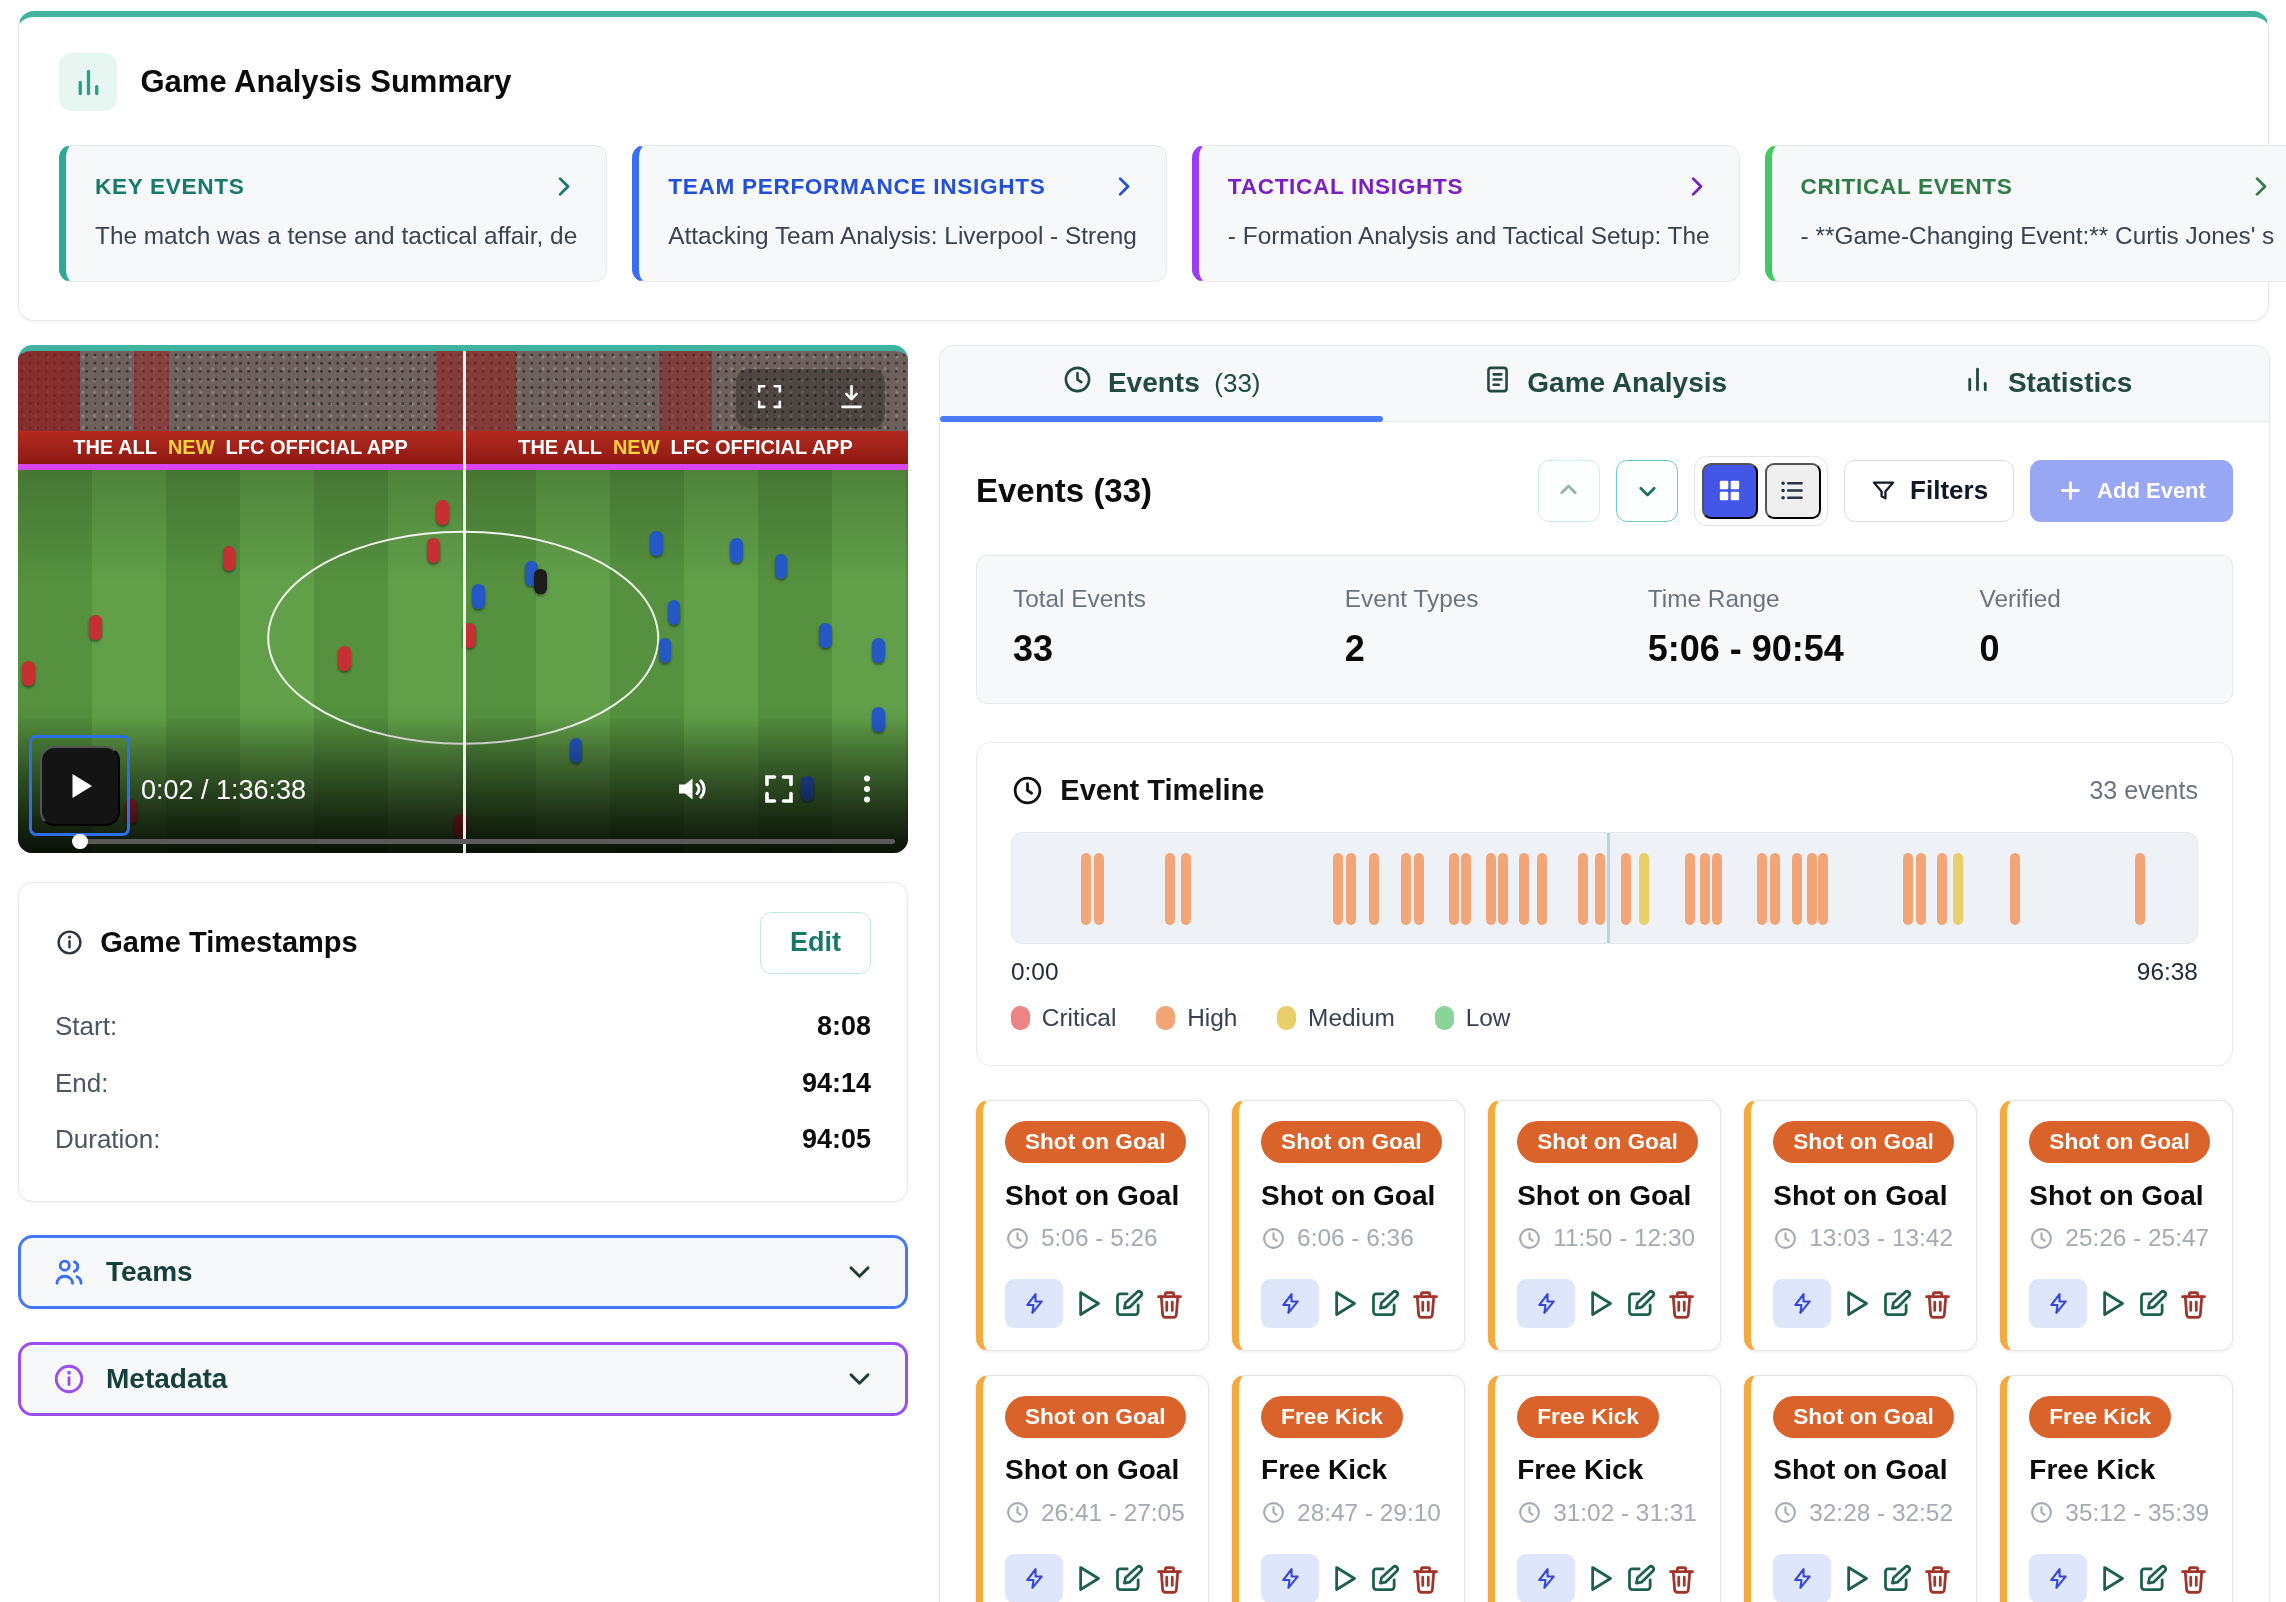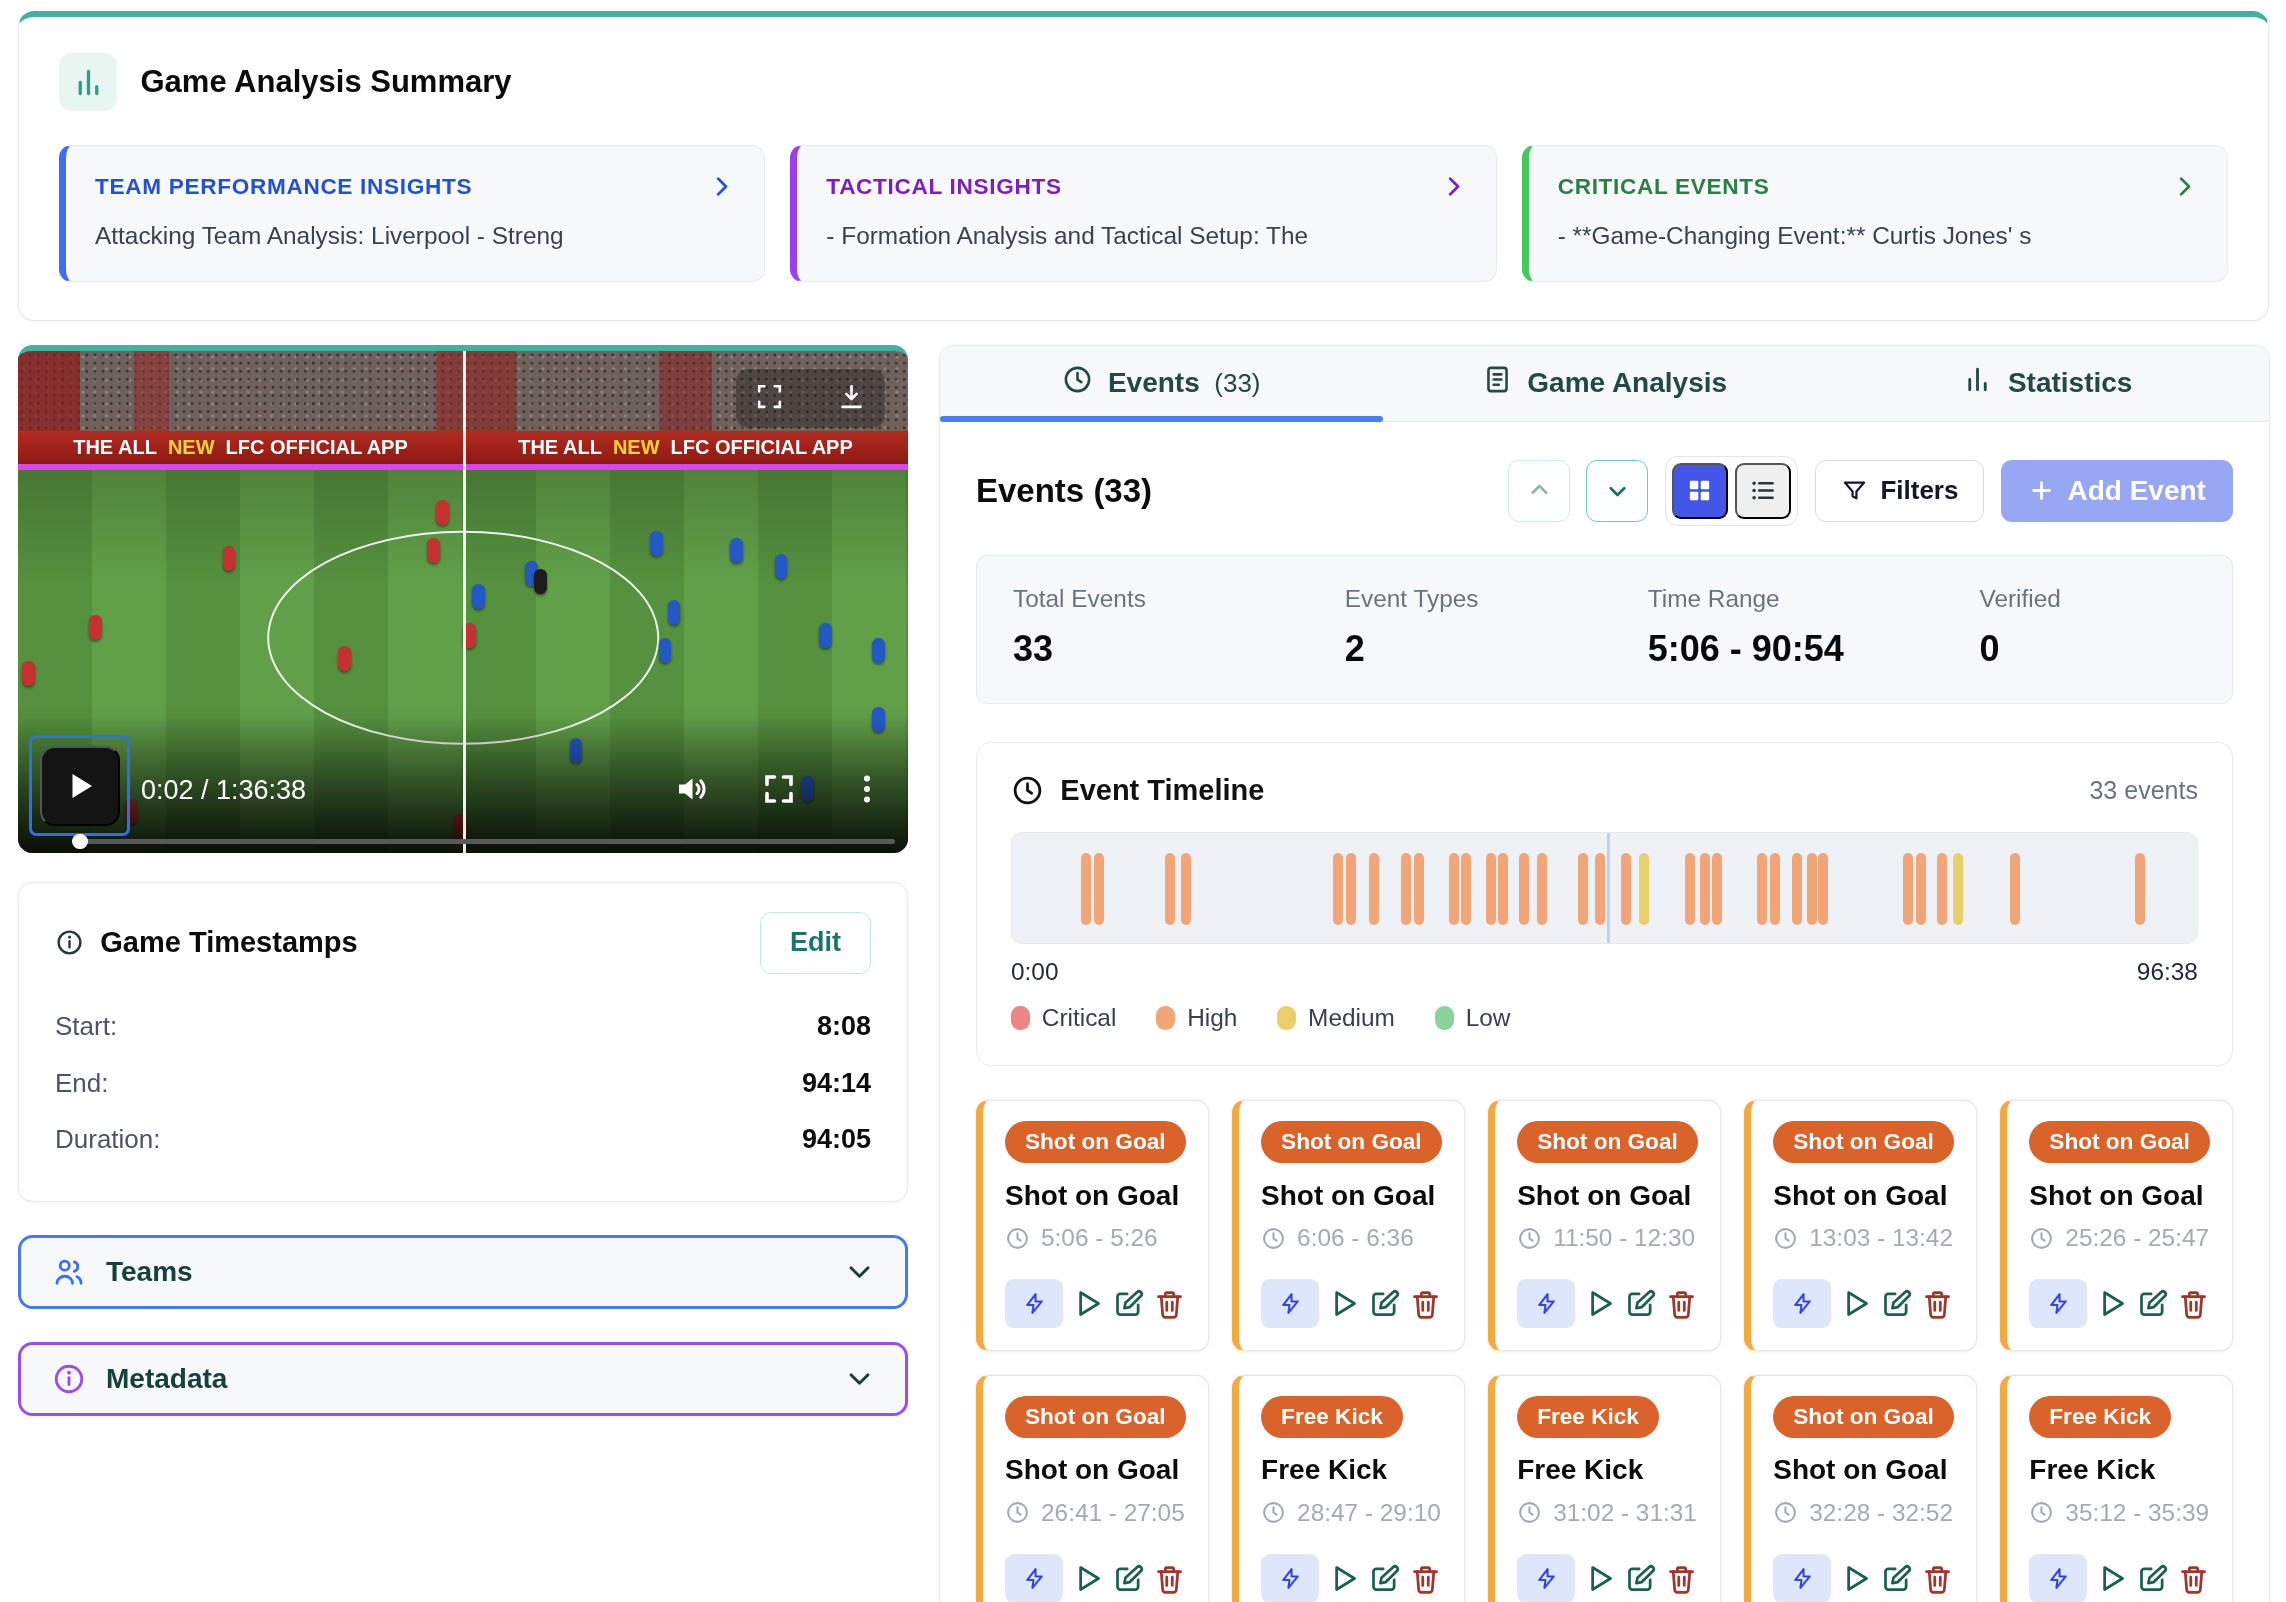--- a/index.html
+++ b/index.html
@@ -111,21 +111,21 @@
   .view-btn { width:56px; height:56px; border-radius:9px; display:flex; align-items:center;
     justify-content:center; cursor:pointer; }
   .view-btn.grid-active { background:#4356e8; color:#fff; }
   .view-btn.list { color:#2b3440; }
   .view-btn svg { width:29px; height:29px; }
   .filters-btn { height:62px; display:flex; align-items:center; gap:12.7px; background:#fff;
     border:0.9px solid #d9dce0; border-radius:11px; padding:0 25px; font-size:26px;
     font-weight:700; color:#111827; cursor:pointer; }
   .filters-btn svg { width:27px; height:27px; }
   .add-btn { height:62px; display:flex; align-items:center; gap:12.7px; background:#97a7f3;
-    border:none; border-radius:11px; padding:0 27px; font-size:28px; font-weight:600;
+    border:none; border-radius:11px; padding:0 27px; font-size:22px; font-weight:600;
     color:#fff; cursor:pointer; }
   .add-btn svg { width:27px; height:27px; }
 
   .stats-box { margin-top:29px; background:#f7f8f9; border:0.9px solid #e7e9ec; border-radius:11px;
     padding:29px 36px 33px; display:grid; grid-template-columns:1.15fr 1.05fr 1.15fr .75fr; }
   .stat .sl { font-size:24.4px; color:#6b7280; }
   .stat .sv { margin-top:14.5px; font-size:36px; font-weight:700; color:#0a0a0a; }
 
   .timeline-card { margin-top:38px; border:0.9px solid #e7e9ec; border-radius:14.5px; padding:31px 34px 33px; }
   .tl-head { display:flex; align-items:center; }
@@ -166,20 +166,31 @@
       <span class="summary-icon">
         <svg viewBox="0 0 24 24" fill="none" stroke="currentColor" stroke-width="2.4" stroke-linecap="round">
             <path d="M6 20v-8"></path>
             <path d="M12 20V4"></path>
             <path d="M18 20v-5"></path>
           </svg>
       </span>
       <h1 class="summary-title">Game Analysis Summary</h1>
     </div>
     <div class="summary-cards" id="summary-cards">
+        <div class="sum-card" style="border-left-color: rgb(47, 168, 151);">
+          <div class="lbl-row">
+            <span class="lbl" style="color: rgb(23, 121, 107);">KEY EVENTS</span>
+            <span class="chev" style="color: rgb(23, 121, 107); display: flex;">
+              <svg viewBox="0 0 24 24" fill="none" stroke="currentColor" stroke-width="2.5" stroke-linecap="round" stroke-linejoin="round">
+                <path d="M9 5l7 7-7 7"></path>
+              </svg>
+            </span>
+          </div>
+          <div class="txt">The match was a tense and tactical affair, de</div>
+        </div>
         <div class="sum-card" style="border-left-color: rgb(59, 111, 240);">
           <div class="lbl-row">
             <span class="lbl" style="color: rgb(36, 80, 216);">TEAM PERFORMANCE INSIGHTS</span>
             <span class="chev" style="color: rgb(36, 80, 216); display: flex;">
               <svg viewBox="0 0 24 24" fill="none" stroke="currentColor" stroke-width="2.5" stroke-linecap="round" stroke-linejoin="round">
                 <path d="M9 5l7 7-7 7"></path>
               </svg>
             </span>
           </div>
           <div class="txt">Attacking Team Analysis: Liverpool - Streng</div>

